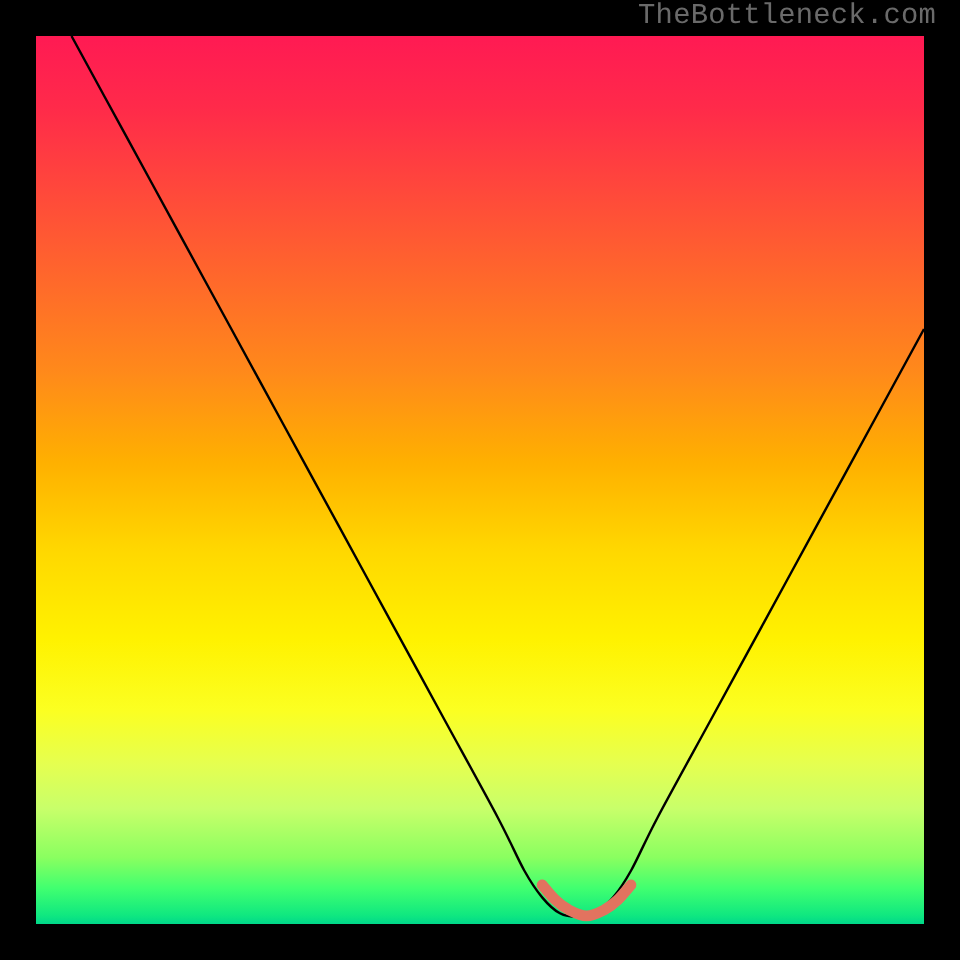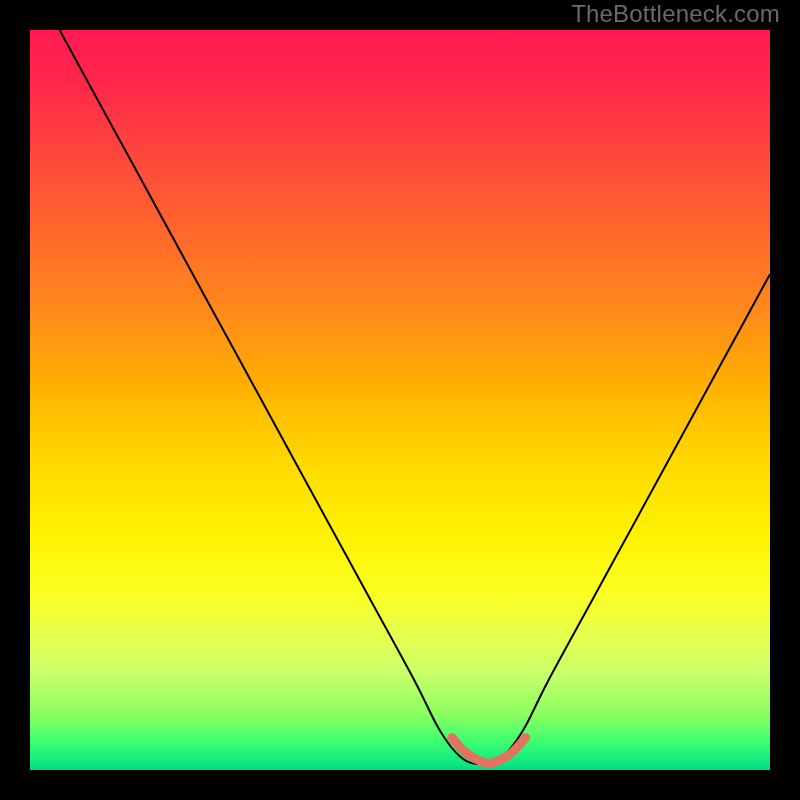--- a/index.html
+++ b/index.html
@@ -9,20 +9,21 @@
     height: 800px;
     background: #000;
     overflow: hidden;
     font-family: Arial, Helvetica, sans-serif;
   }
   .frame {
     position: relative;
     width: 800px;
     height: 800px;
     background: #000;
+    font-family: Liberation Mono, monospace;
   }
   .plot-area {
     position: absolute;
     left: 30px;
     top: 30px;
     width: 740px;
     height: 740px;
     
     background: linear-gradient(to bottom,
       #ff1a53 0%,

